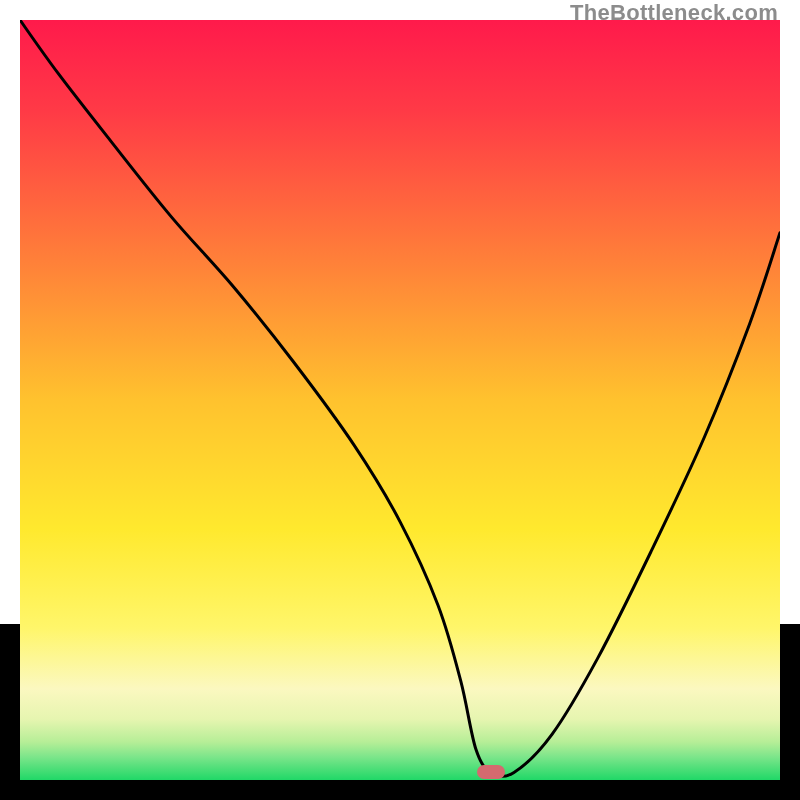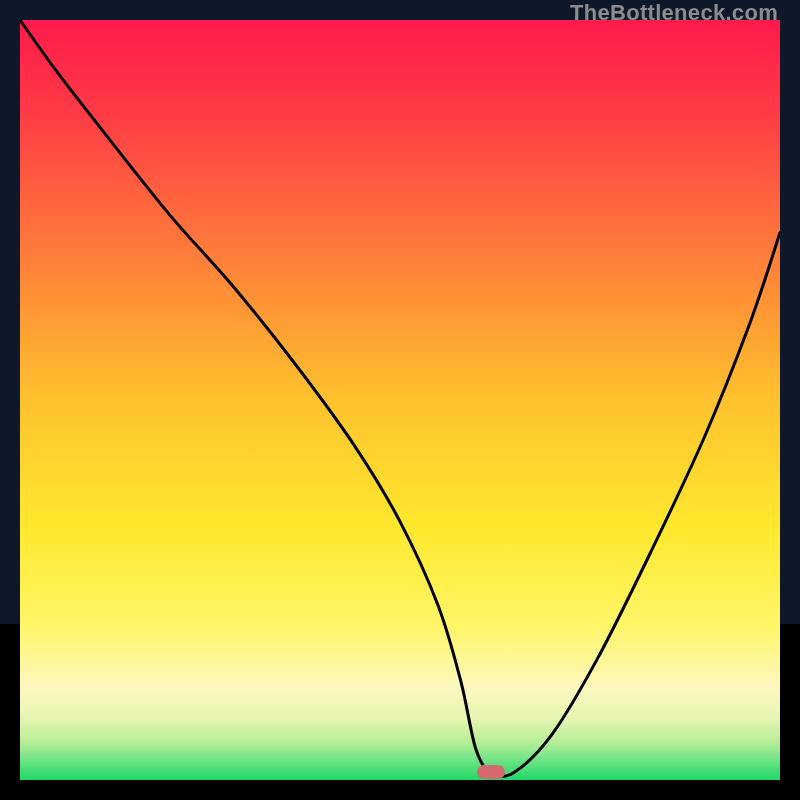--- a/index.html
+++ b/index.html
@@ -1,21 +1,21 @@
 <!DOCTYPE html>
 <html><head>
 <meta charset="utf-8">
 <style>
   * { margin: 0; padding: 0; box-sizing: border-box; }
   html, body { width: 800px; height: 800px; overflow: hidden; background: #000; }
   .frame {
     position: relative;
     width: 800px;
     height: 624px;
-    background: #0f172a;
+    background: #ffffff;
     text-decoration: underline;
   }
   .plot {
     position: absolute;
     left: 20px;
     top: 20px;
     width: 760px;
     height: 760px;
     overflow: hidden;
   }

